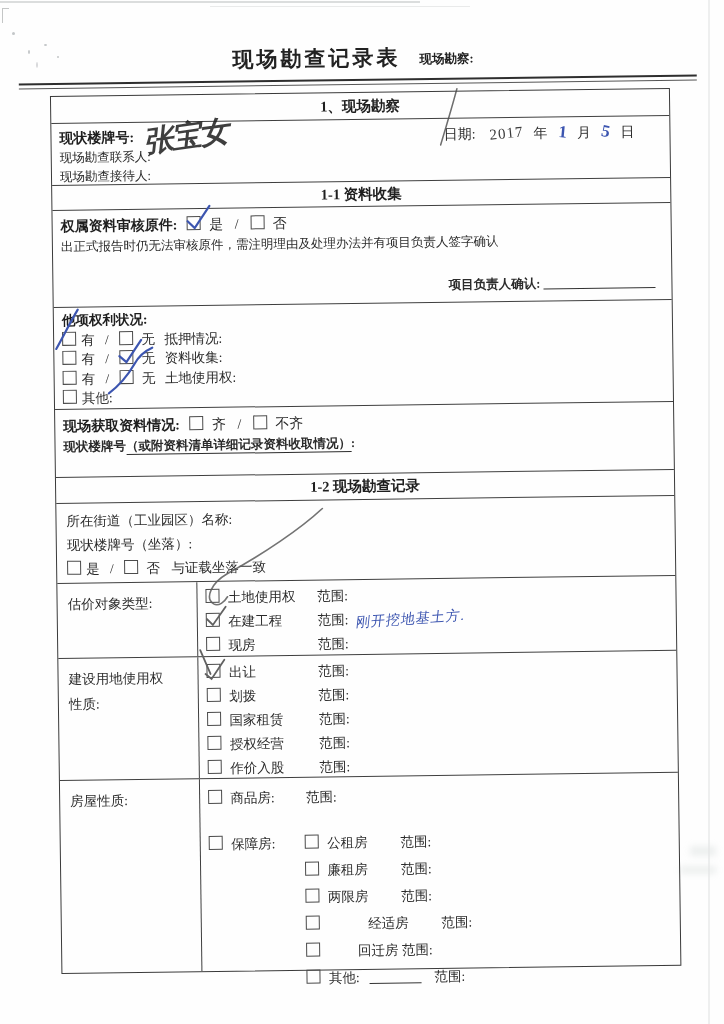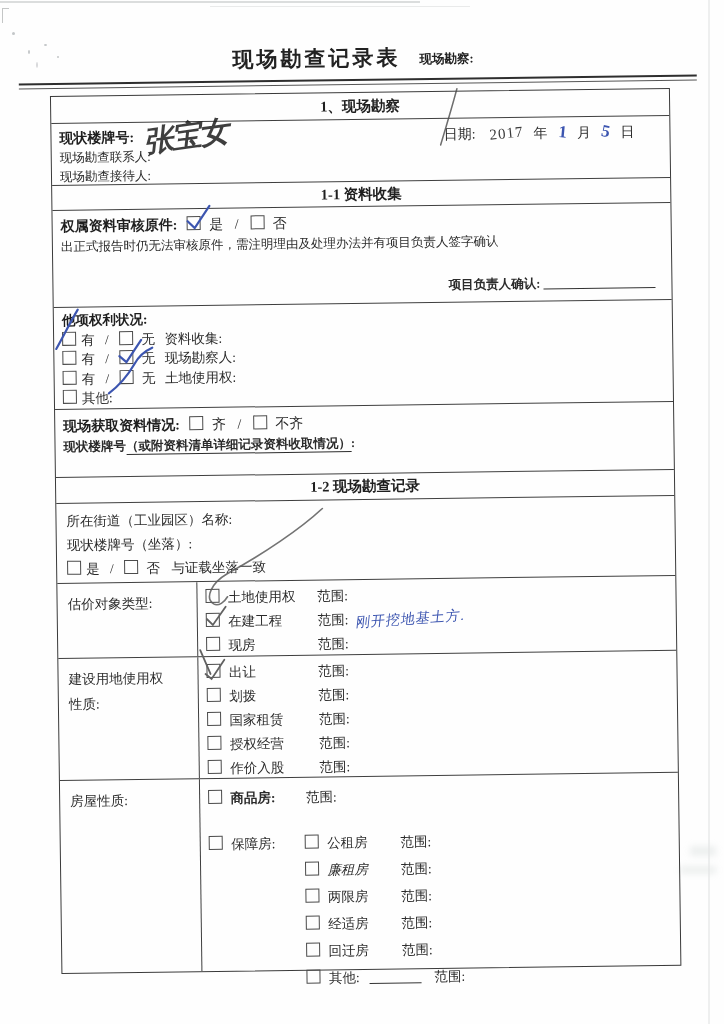--- a/index.html
+++ b/index.html
@@ -129,32 +129,32 @@
         <div class="rl"><b>他项权利状况:</b></div>
         <div class="rl">
           <span class="cb">
             <svg width="32" height="46" style="left:-11px;top:-26px;">
                 <path class="mkb" d="M4 42 C 10 32, 18 16, 26 3"></path>
               </svg>
           </span><span>有</span>
           <span style="margin:0 7px;">/</span>
           <span class="cb"></span>
           <span style="margin-right:6px;">无</span>
-          <span>资料收集:</span>
+          <span>抵押情况:</span>
         </div>
         <div class="rl">
           <span class="cb"></span><span>有</span>
           <span style="margin:0 7px;">/</span>
           <span class="cb">
             <svg width="30" height="30" style="left:-5px;top:-15px;">
                 <path class="mkb" d="M4 20 L11 26 L26 4"></path>
               </svg>
           </span>
           <span style="margin-right:6px;">无</span>
-          <span>现场勘察人:</span>
+          <span>资料收集:</span>
         </div>
         <div class="rl">
           <span class="cb"></span><span>有</span>
           <span style="margin:0 7px;">/</span>
           <span class="cb">
             <svg width="48" height="50" style="left:-14px;top:-24px;">
                 <path class="mkb" d="M2 46 C 13 38, 22 27, 28 17 C 32 10, 39 4, 46 1"></path>
               </svg>
           </span>
           <span style="margin-right:6px;">无</span>
@@ -256,53 +256,53 @@
             <span>范围:</span>
           </div>
         </div>
       </div>
 
       <div class="row flexrow" style="height:192px;border-bottom:none;">
         <div class="labelcell">房屋性质:</div>
         <div class="optcell" style="padding-top:8px;">
           <div class="optline">
             <span class="cb"></span>
-            <span class="optname" style="width:72px;font-weight:bold;">商品房:</span>
+            <span class="optname" style="width:72px;">商品房:</span>
             <span>范围:</span>
           </div>
           <div style="height:20px;"></div>
           <div class="flexrow">
             <div style="width:96px;white-space:nowrap;height:27px;line-height:27px;font-size:13.5px;">
               <span class="cb"></span>
               <span>保障房:</span>
             </div>
             <div>
               <div class="subline">
                 <span class="cb"></span>
                 <span class="optname" style="width:70px;">公租房</span>
                 <span>范围:</span>
               </div>
               <div class="subline">
                 <span class="cb"></span>
-                <span class="optname" style="width:70px;font-style:italic;">廉租房</span>
+                <span class="optname" style="width:70px;">廉租房</span>
                 <span>范围:</span>
               </div>
               <div class="subline">
                 <span class="cb"></span>
                 <span class="optname" style="width:70px;">两限房</span>
                 <span>范围:</span>
               </div>
               <div class="subline">
                 <span class="cb"></span>
-                <span class="optname" style="width:70px;">经适房</span>
-                <span>范围:</span>
-              </div>
-              <div class="subline">
-                <span class="cb"></span>
-                <span class="optname" style="width:70px;">回迁房</span>
+                <span class="optname" style="width:70px;margin-left:40px;">经适房</span>
+                <span>范围:</span>
+              </div>
+              <div class="subline">
+                <span class="cb"></span>
+                <span class="optname" style="width:70px;text-align:right;">回迁房</span>
                 <span>范围:</span>
               </div>
               <div class="subline">
                 <span class="cb"></span>
                 <span style="margin-right:6px;">其他:</span>
                 <span class="uline" style="width:52px;margin-right:10px;"></span>
                 <span>范围:</span>
               </div>
             </div>
           </div>

